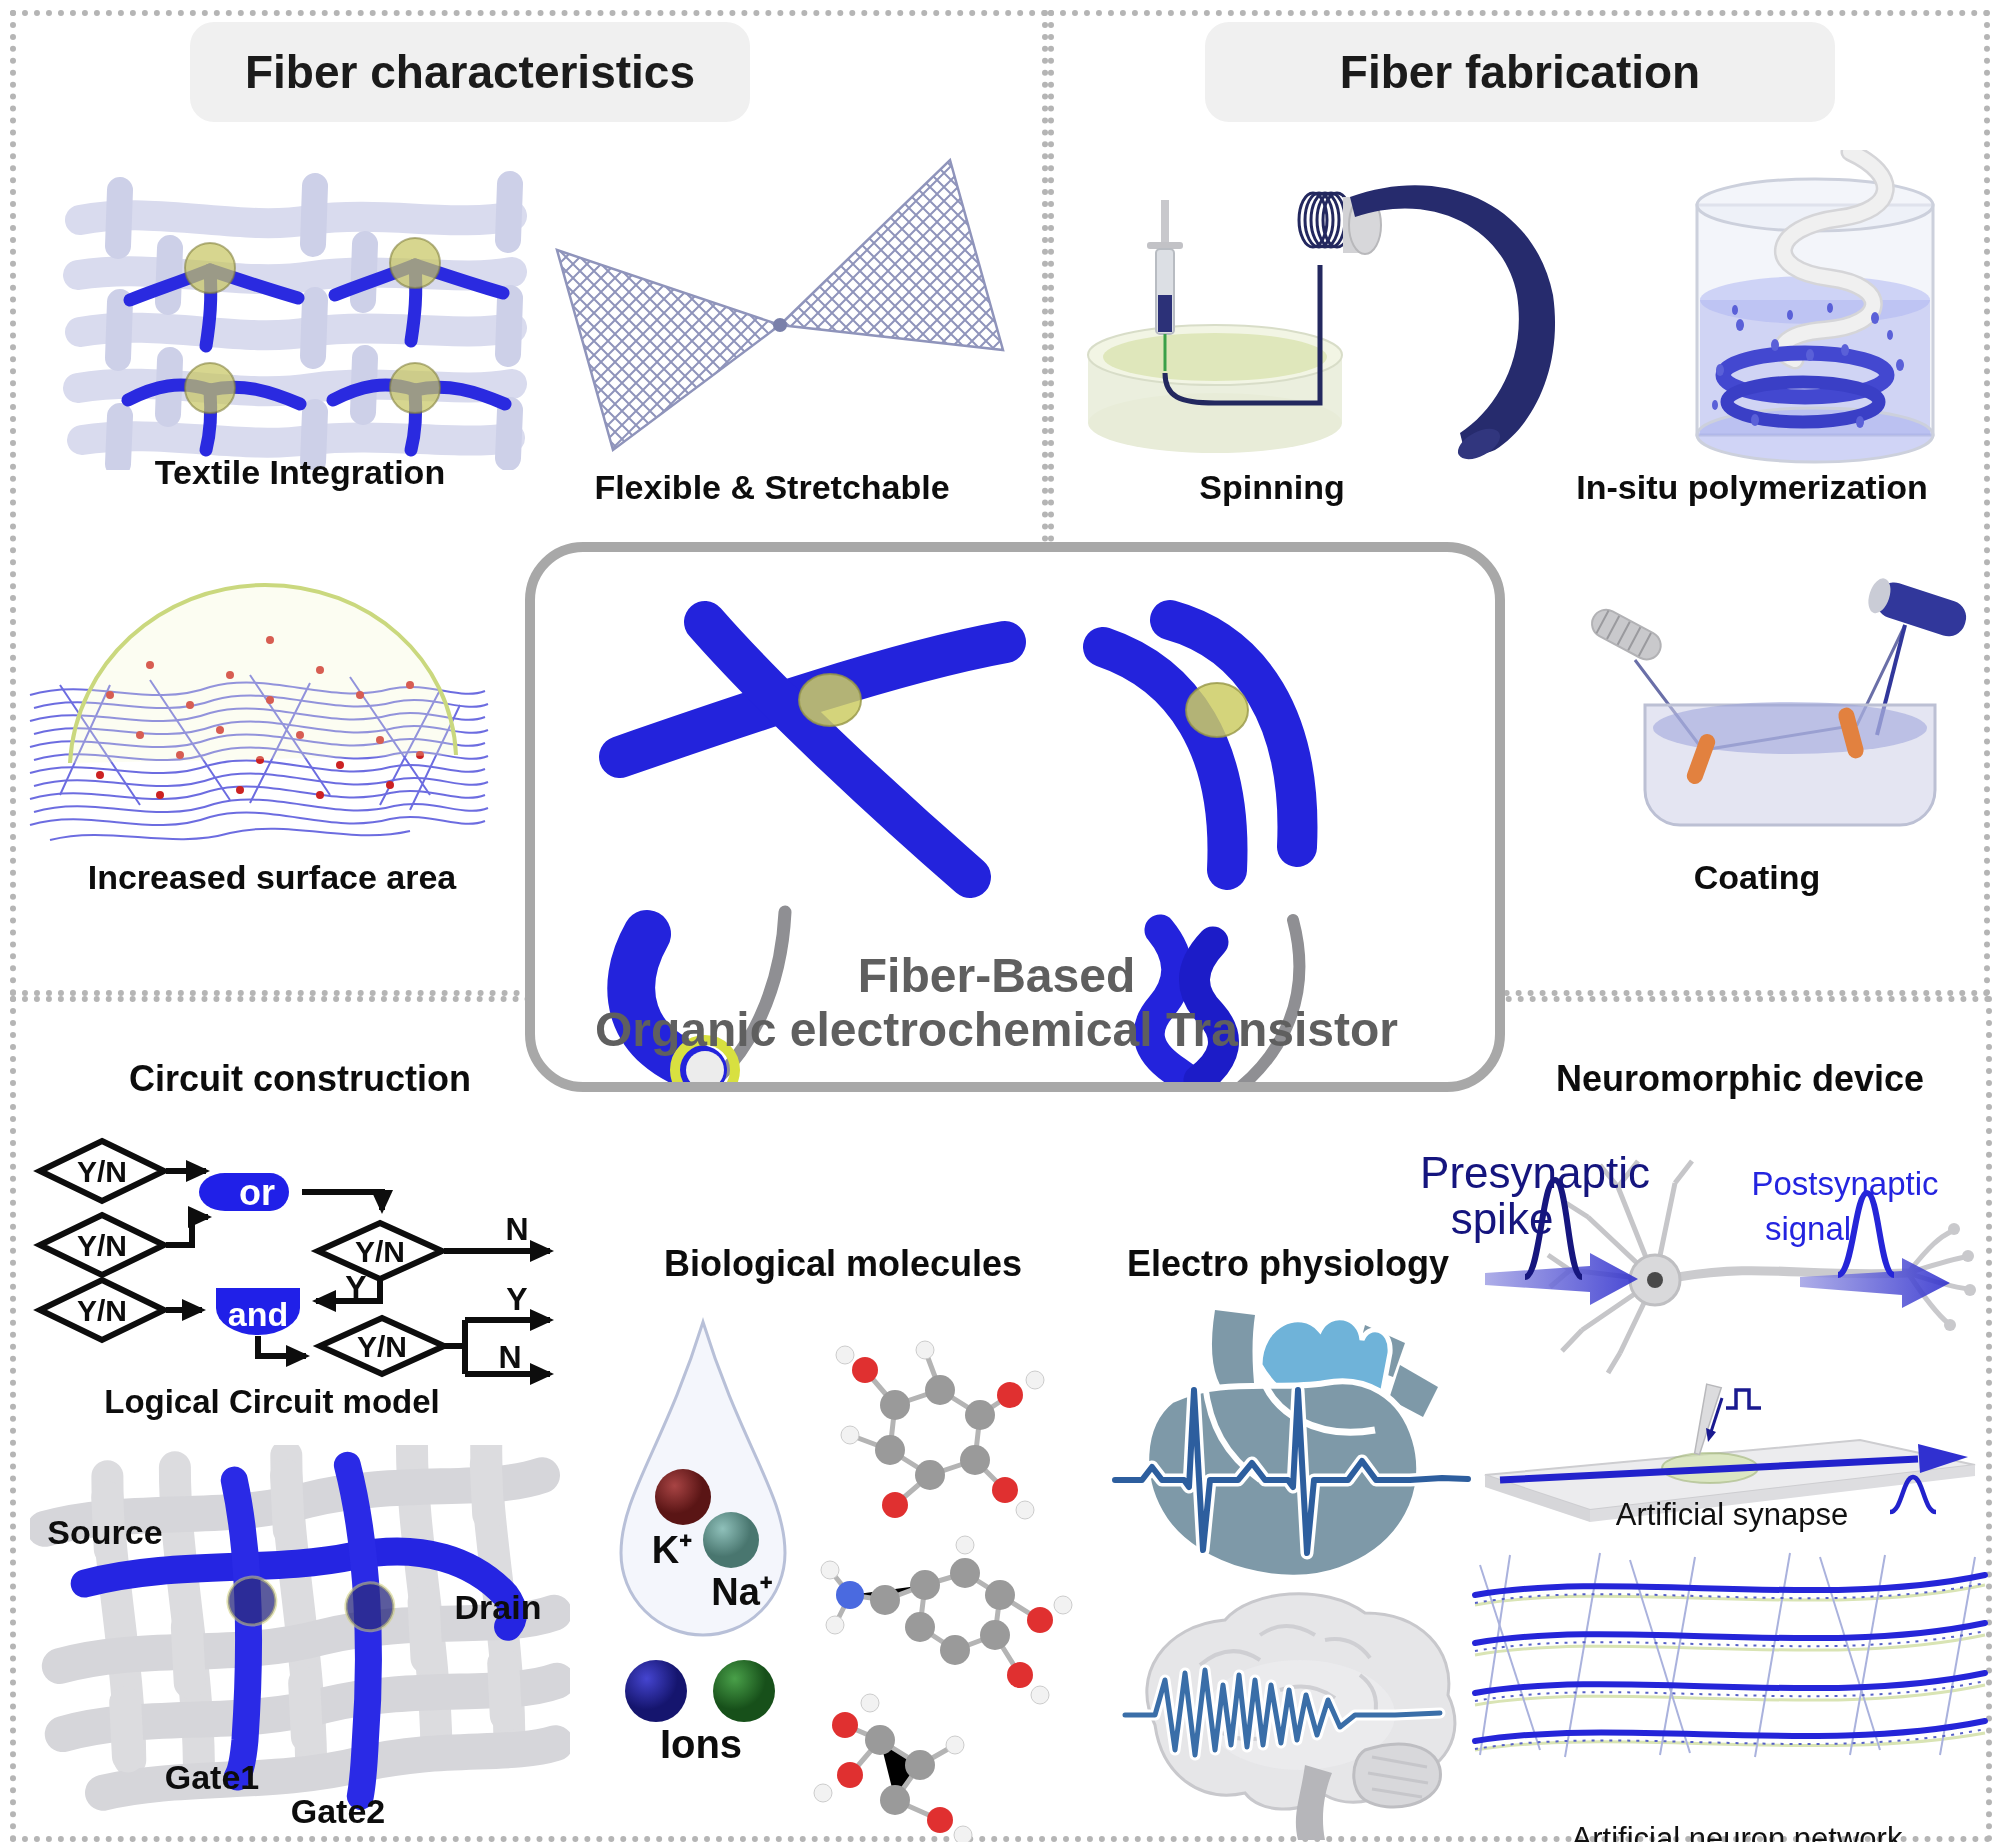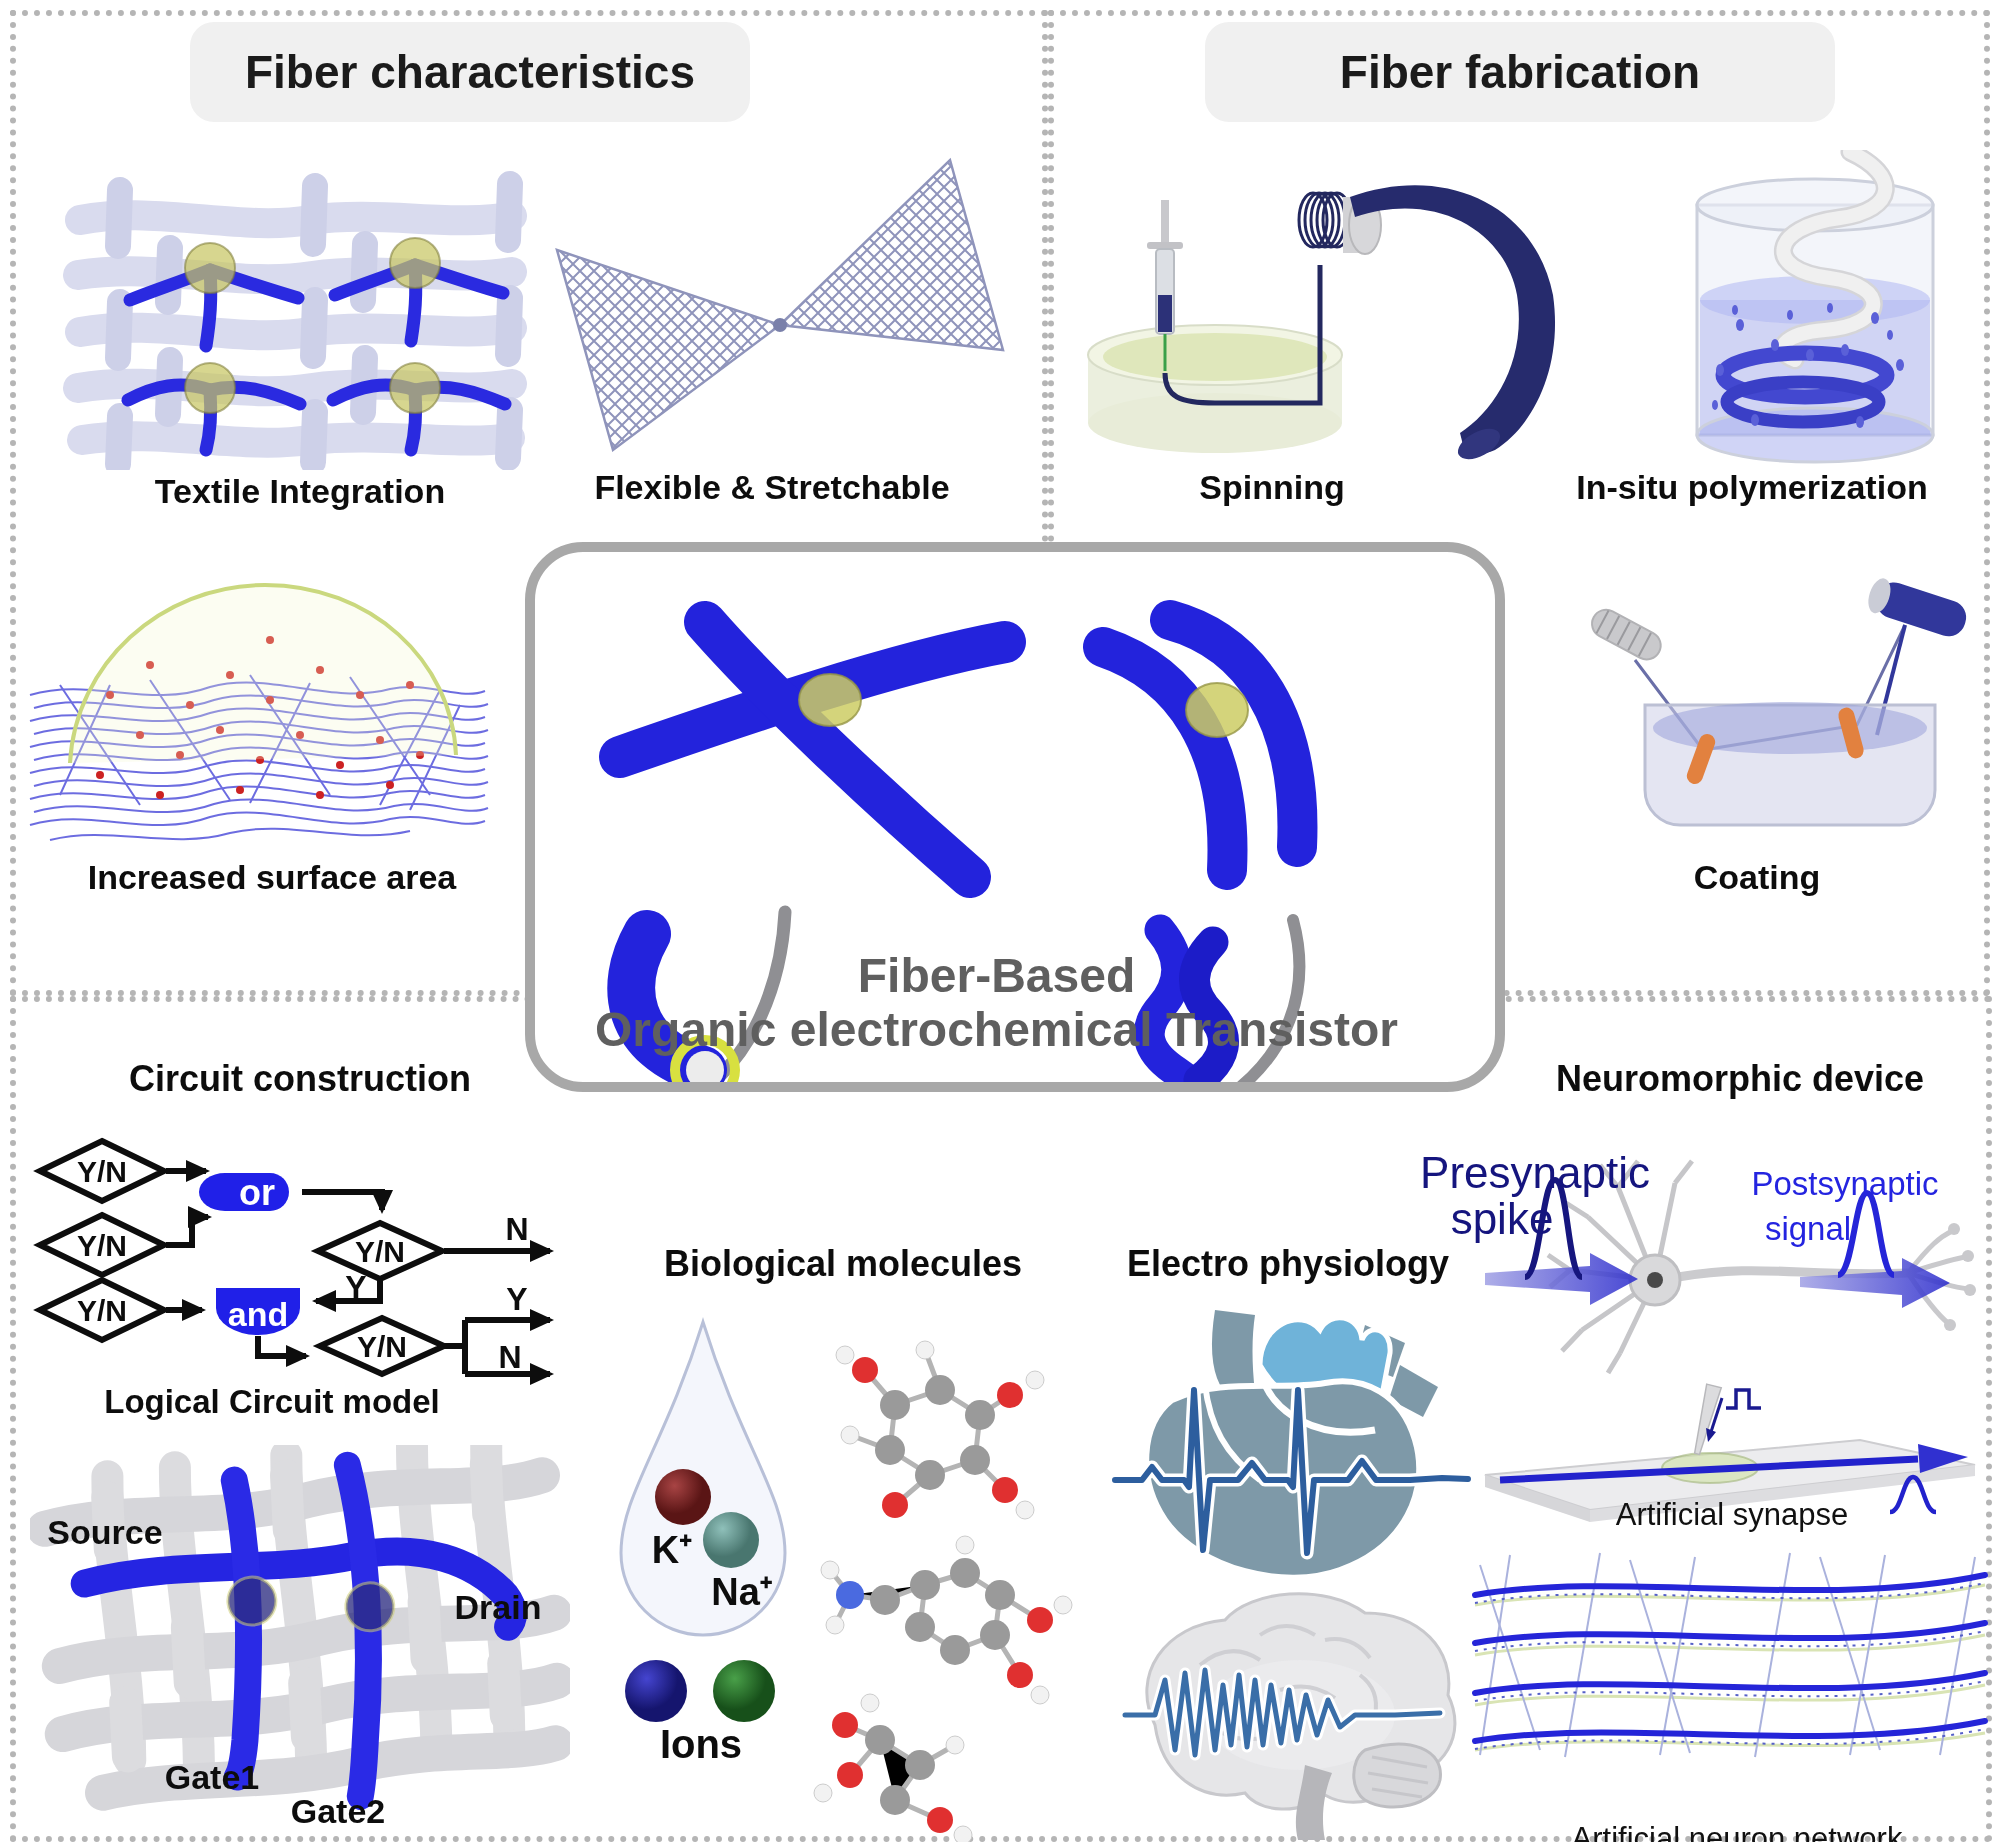--- a/index.html
+++ b/index.html
@@ -513,21 +513,21 @@
         <path d="M5,196 C150,172 350,210 515,176"></path>
     </g>
     <g stroke="#5560c8" stroke-width="2" fill="none" stroke-dasharray="3,6">
       <path d="M5,58 C150,33 350,73 515,38"></path>
         <path d="M5,106 C150,81 350,121 515,86"></path>
       <path d="M5,156 C150,131 350,171 515,136"></path>
         <path d="M5,204 C150,180 350,218 515,184"></path>
     </g>
   </svg>
 
-  <div class="lbl" style="left:300px;top:472px;">Textile Integration</div>
+  <div class="lbl" style="left:300px;top:453px;">Textile Integration</div>
   <div class="lbl" style="left:772px;top:468px;">Flexible &amp; Stretchable</div>
   <div class="lbl" style="left:1272px;top:468px;">Spinning</div>
   <div class="lbl" style="left:1752px;top:468px;">In-situ polymerization</div>
   <div class="lbl" style="left:272px;top:858px;">Increased surface area</div>
   <div class="lbl" style="left:1757px;top:858px;">Coating</div>
   <div class="lbl lbl-lg" style="left:300px;top:1058px;">Circuit construction</div>
   <div class="lbl lbl-lg" style="left:1740px;top:1058px;">Neuromorphic device</div>
   <div class="lbl lbl-lg" style="left:843px;top:1243px;">Biological molecules</div>
   <div class="lbl lbl-lg" style="left:1288px;top:1243px;">Electro physiology</div>
 

